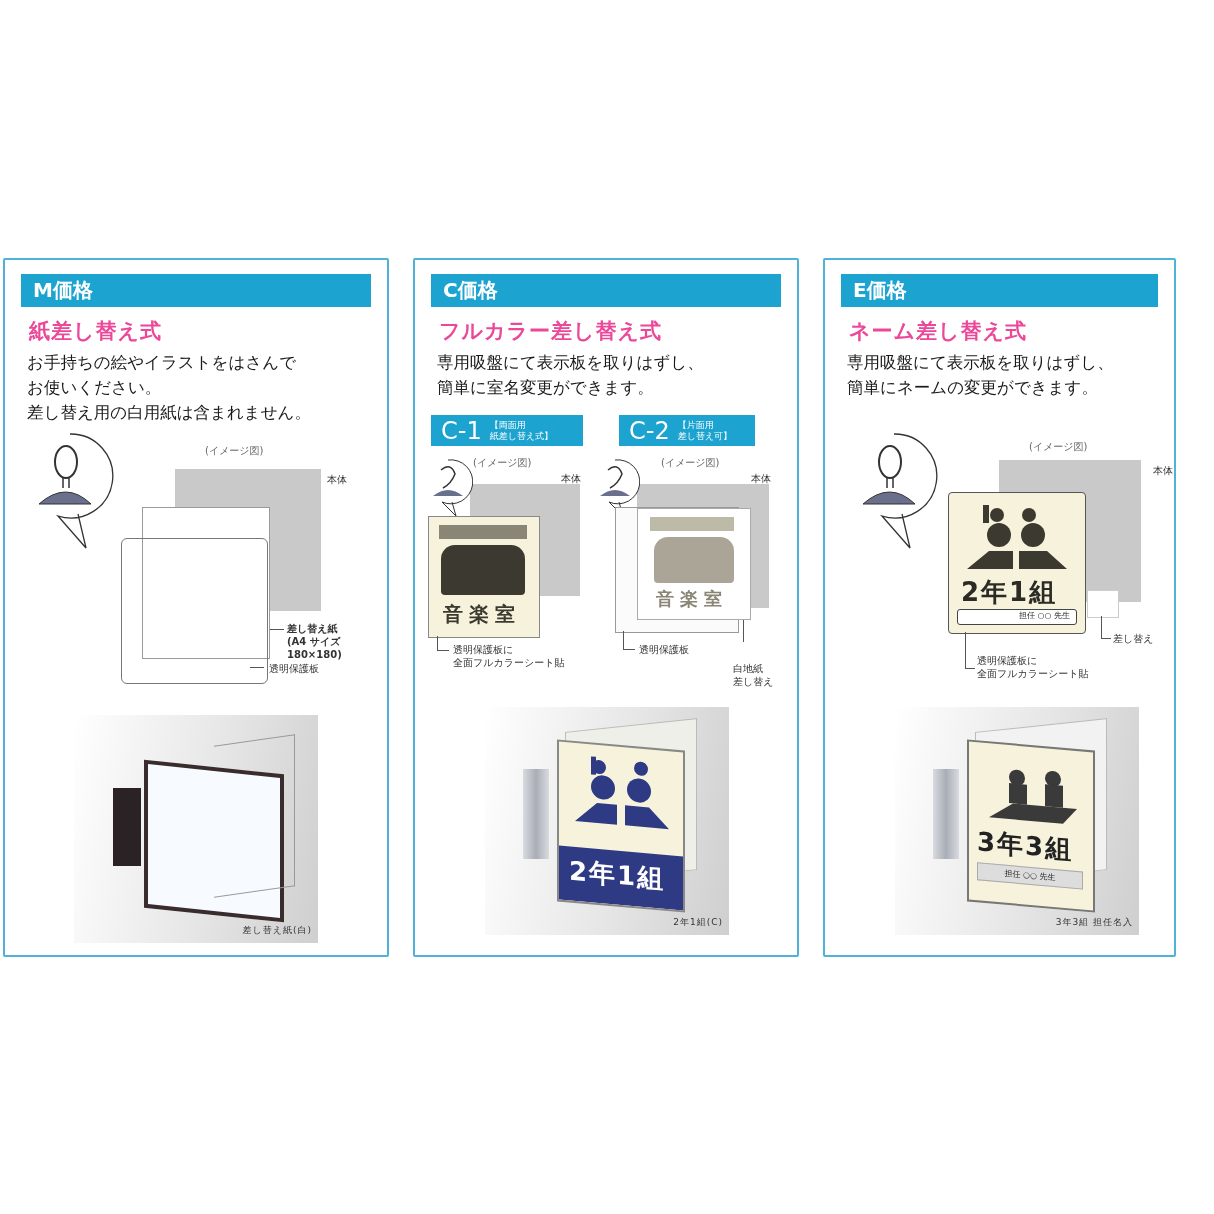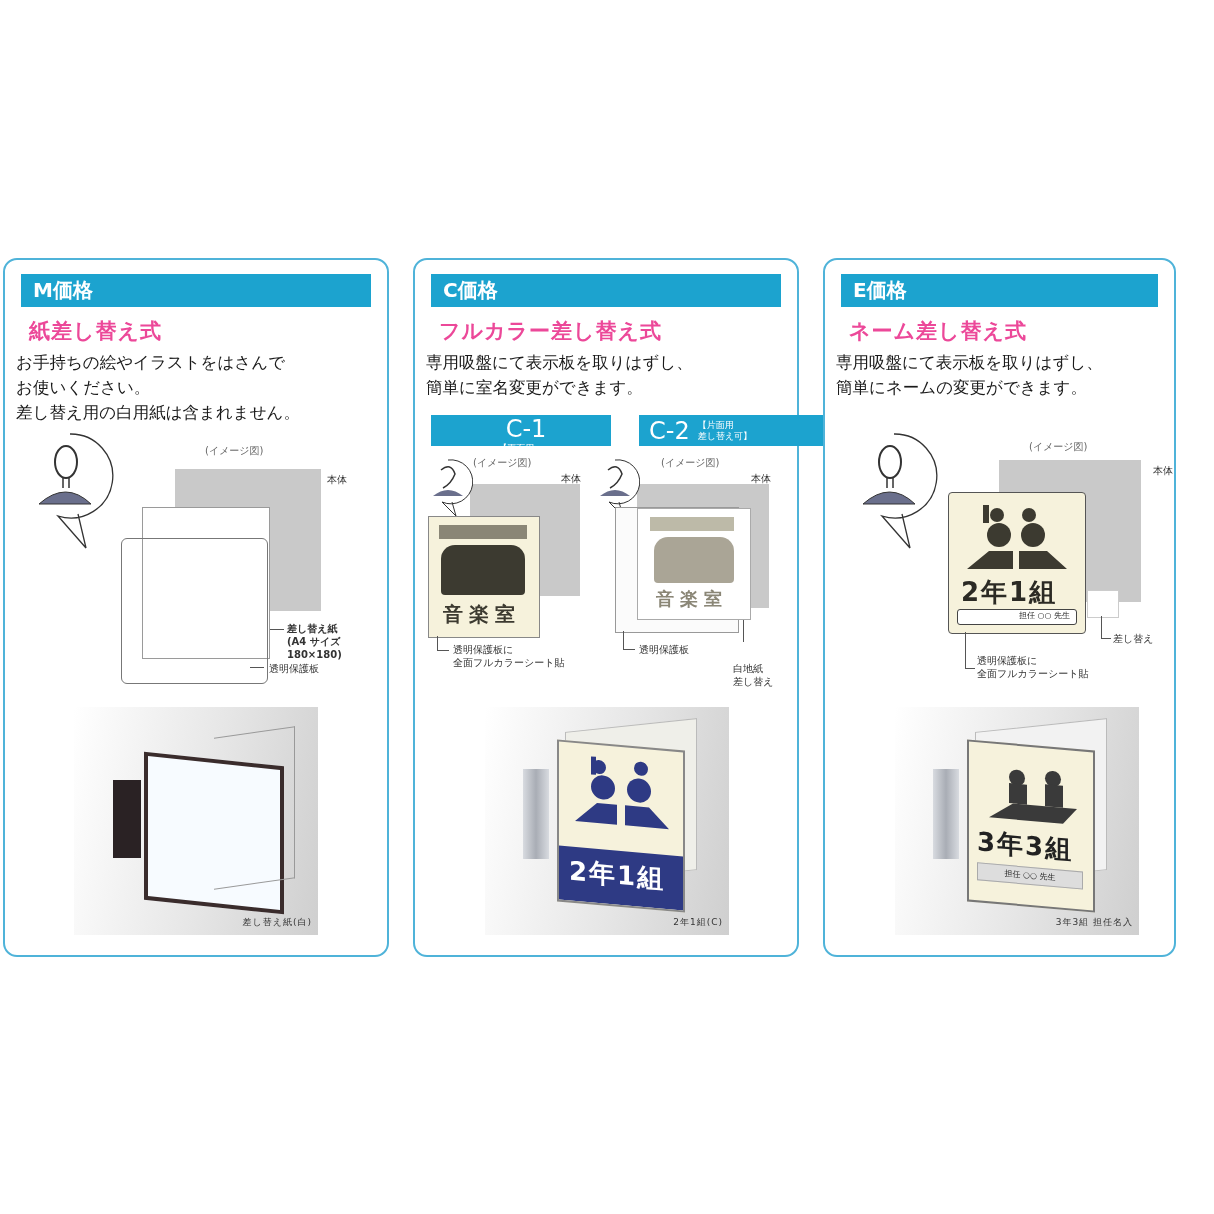--- a/index.html
+++ b/index.html
@@ -1,23 +1,23 @@
 <!DOCTYPE html>
 <html><head>
 <meta charset="utf-8">
 <style>
   html, body { margin:0; padding:0; background:#ffffff; }
   body { width:1214px; height:1214px; position:relative; overflow:hidden; font-family:"DejaVu Sans", sans-serif; color:#222; }
-  .panel { position:absolute; top:258px; width:386px; height:699px; border:2px solid #4fb3d9; border-radius:14px; background:#fff; box-sizing:border-box; }
+  .panel { position:absolute; top:258px; width:386px; height:699px; border:2px solid #4fb3d9; border-radius:2px; background:#fff; box-sizing:border-box; }
   .panel.p1 { left:3px; }
   .panel.p2 { left:413px; }
   .panel.p3 { left:823px; width:353px; }
   .hdr { position:absolute; left:16px; right:16px; top:14px; height:33px; background:#1ca3cf; color:#fff; font-weight:bold; font-size:20px; line-height:33px; padding-left:12px; box-sizing:border-box; }
   .sub { position:absolute; left:24px; top:57px; font-size:21px; font-weight:bold; color:#ec4899; letter-spacing:1px; white-space:nowrap; }
-  .desc { position:absolute; left:11px; top:90px; font-size:16.5px; line-height:25px; color:#1a1a1a; white-space:pre-line; }
+  .desc { position:absolute; left:22px; top:90px; font-size:16.5px; line-height:25px; color:#1a1a1a; white-space:pre-line; }
   .imgcap { position:absolute; font-size:10px; color:#666; white-space:nowrap; }
   .lbl { position:absolute; font-size:10px; color:#333; line-height:13px; white-space:pre-line; }
   .line { position:absolute; background:#555; }
   .bubble { position:absolute; }
   .graybox { position:absolute; background:#c9c9c9; }
   .subhdr { position:absolute; top:155px; height:31px; background:#1ca3cf; color:#fff; box-sizing:border-box; padding-left:10px; display:flex; align-items:center; }
   .subhdr .code { font-size:24px; }
   .subhdr .note { font-size:9px; margin-left:8px; line-height:11px; white-space:pre-line; }
   .photo { position:absolute; width:244px; height:228px; top:447px; background:linear-gradient(100deg,#ffffff 0%,#e6e6e6 55%,#cfcfcf 100%); }
   .photocap { position:absolute; right:6px; bottom:6px; font-size:9px; color:#333; letter-spacing:1px; }
@@ -45,35 +45,35 @@
     <div style="position:absolute;left:137px;top:247px;width:126px;height:150px;background:#fff;border:1px solid #9a9a9a;"></div>
     <div style="position:absolute;left:116px;top:278px;width:145px;height:144px;border:1px solid #777;border-radius:6px;"></div>
     <div class="lbl" style="left:322px;top:213px;">本体</div>
     <div class="line" style="left:265px;top:369px;width:14px;height:1px;"></div>
     <div class="lbl" style="left:282px;top:362px;font-weight:bold;">差し替え紙
 (A4 サイズ 180×180)</div>
     <div class="line" style="left:245px;top:407px;width:14px;height:1px;"></div>
     <div class="lbl" style="left:264px;top:402px;">透明保護板</div>
   </div>
 
-  <div class="photo" style="left:69px;">
+  <div class="photo" style="left:69px;margin-top:8px;">
     <div style="position:absolute;left:39px;top:73px;width:28px;height:78px;background:#2a2224;"></div>
     <div style="position:absolute;left:70px;top:52px;width:132px;height:140px;background:#f7fbff;border:4px solid #3a2c2c;transform:skewY(6deg);"></div>
     <div style="position:absolute;left:140px;top:25px;width:80px;height:150px;border:1px solid #999;border-left:none;transform:skewY(-8deg);"></div>
     <div class="photocap">差し替え紙(白)</div>
   </div>
 </div>
 
 <div class="panel p2">
   <div class="hdr">C価格</div>
   <div class="sub">フルカラー差し替え式</div>
   <div class="desc">専用吸盤にて表示板を取りはずし、
 簡単に室名変更ができます。</div>
 
-  <div class="subhdr" style="left:16px;width:180px;flex-direction:column;">
+  <div class="subhdr" style="left:16px;width:152px;">
     <span class="code">C-1</span>
     <span class="note">【両面用
  紙差し替え式】</span>
   </div>
   <div class="imgcap" style="left:58px;top:196px;">(イメージ図)</div>
   <div class="lbl" style="left:146px;top:212px;">本体</div>
   <div class="graybox" style="left:55px;top:224px;width:110px;height:112px;"></div>
   <svg class="bubble" style="left:8px;top:198px;" width="50" height="64">
     <path d="M25 2 a22 22 0 1 1 -6 42 l14 14 l-4 -14" fill="#fff" stroke="#333" stroke-width="1"></path>
     <path d="M18 12 q10 -8 14 4 q-4 10 -12 14" fill="none" stroke="#333" stroke-width="1.5"></path>
@@ -82,21 +82,21 @@
   <div style="position:absolute;left:13px;top:256px;width:110px;height:120px;background:#f6f2dc;border:1px solid #888;">
     <div style="position:absolute;left:10px;top:8px;width:88px;height:14px;background:#8a8676;"></div>
     <div style="position:absolute;left:12px;top:28px;width:84px;height:50px;background:#3c3a30;border-radius:14px 14px 4px 4px;"></div>
     <div class="sign-text" style="left:14px;top:84px;font-size:20px;color:#3c3a30;letter-spacing:6px;">音楽室</div>
   </div>
   <div class="line" style="left:22px;top:376px;width:1px;height:14px;"></div>
   <div class="line" style="left:22px;top:390px;width:12px;height:1px;"></div>
   <div class="lbl" style="left:38px;top:383px;">透明保護板に
 全面フルカラーシート貼</div>
 
-  <div class="subhdr" style="left:204px;width:184px;margin-left:20px;">
+  <div class="subhdr" style="left:204px;width:136px;">
     <span class="code">C-2</span>
     <span class="note">【片面用
  差し替え可】</span>
   </div>
   <div class="imgcap" style="left:246px;top:196px;">(イメージ図)</div>
   <div class="lbl" style="left:336px;top:212px;">本体</div>
   <div class="graybox" style="left:222px;top:224px;width:132px;height:124px;"></div>
   <svg class="bubble" style="left:175px;top:198px;" width="50" height="64">
     <path d="M25 2 a22 22 0 1 1 -6 42 l14 14 l-4 -14" fill="#fff" stroke="#333" stroke-width="1"></path>
     <path d="M18 12 q10 -8 14 4 q-4 10 -12 14" fill="none" stroke="#333" stroke-width="1.5"></path>

